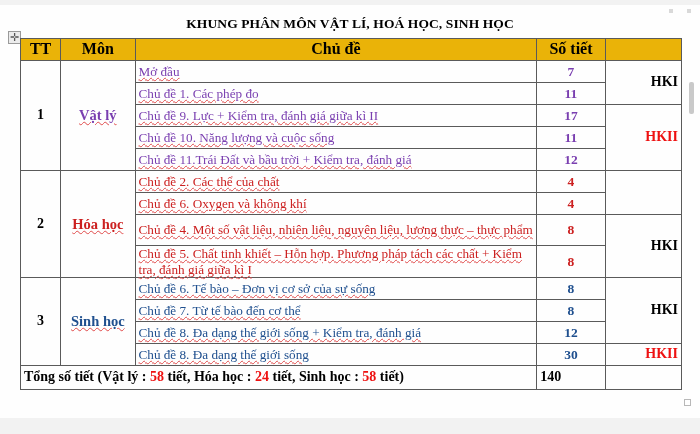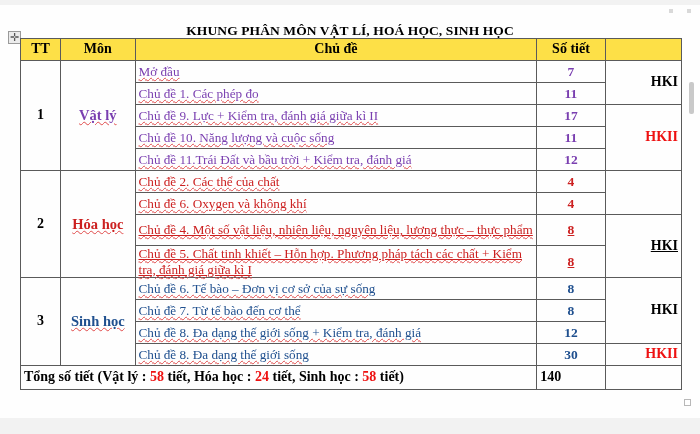--- a/index.html
+++ b/index.html
@@ -31,21 +31,21 @@
   }
   
   .bottom-strip {
     position: absolute;
     left: 0; bottom: 0; width: 700px; height: 16px;
     background: #f2f2f2;
   }
 
   .doc-title {
     position: absolute;
-    left: 0; top: 23px;
+    left: 0; top: 16px;
     width: 700px;
     text-align: center;
     font-size: 13.5px;
     font-weight: bold;
     letter-spacing: 0.1px;
     color: #000000;
     font-family: "Liberation Serif", "DejaVu Serif", serif;
   }
 
   
@@ -95,24 +95,24 @@
     font-size: 12.6px;
   }
   table.grid td, table.grid th {
     border: 1px solid #5a5a5a;
     padding: 0 3px;
     vertical-align: middle;
     line-height: 1.18;
   }
 
   thead th {
-    background: #fde047;
-    text-align: center;
-    font-weight: bold;
-    font-size: 14px;
+    background: #eab308;
+    text-align: center;
+    font-weight: bold;
+    font-size: 16px;
     height: 21px;
     color: #000;
     border: 1px solid #4a4a4a;
   }
 
   .c-tt   { width: 40px;  text-align: center; }
   .c-mon  { width: 74px;  text-align: center; }
   .c-topic{ width: 400px; text-align: left; }
   .c-num  { width: 68px;  text-align: center; }
   .c-hk   { width: 76px;  text-align: center; }
@@ -156,21 +156,21 @@
   
   .sq {
     text-decoration: underline;
     text-decoration-style: wavy;
     text-decoration-thickness: 1px;
     text-underline-offset: 1px;
   }
   .sq-red { text-decoration-color: #e04a4a; }
 
   tr.h1 td { height: 21px; }
-  tr.h2 td { height: 30px; text-decoration: underline; }
+  tr.h2 td { height: 30px; }
 
   td.total-cell {
     text-align: left;
     font-weight: bold;
     font-size: 14px;
     height: 23px;
     color: #000;
   }
 </style>
 </head>

